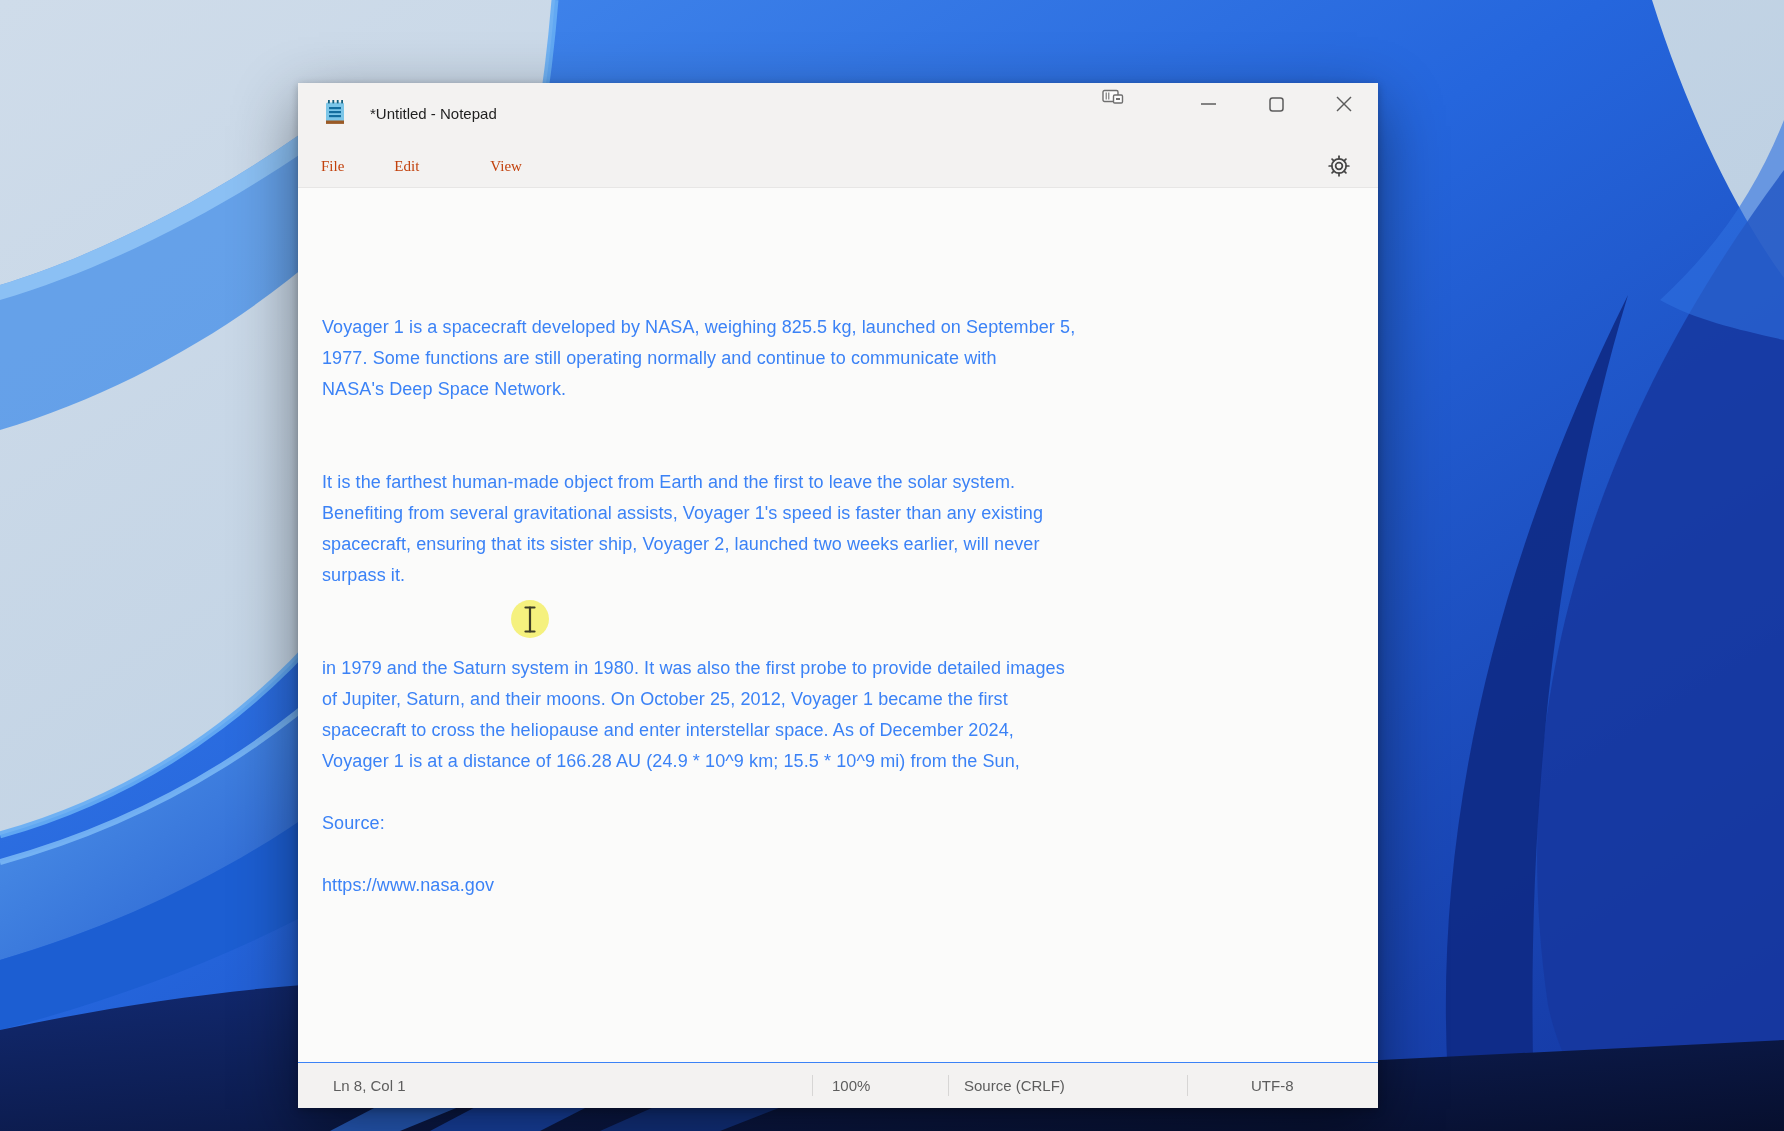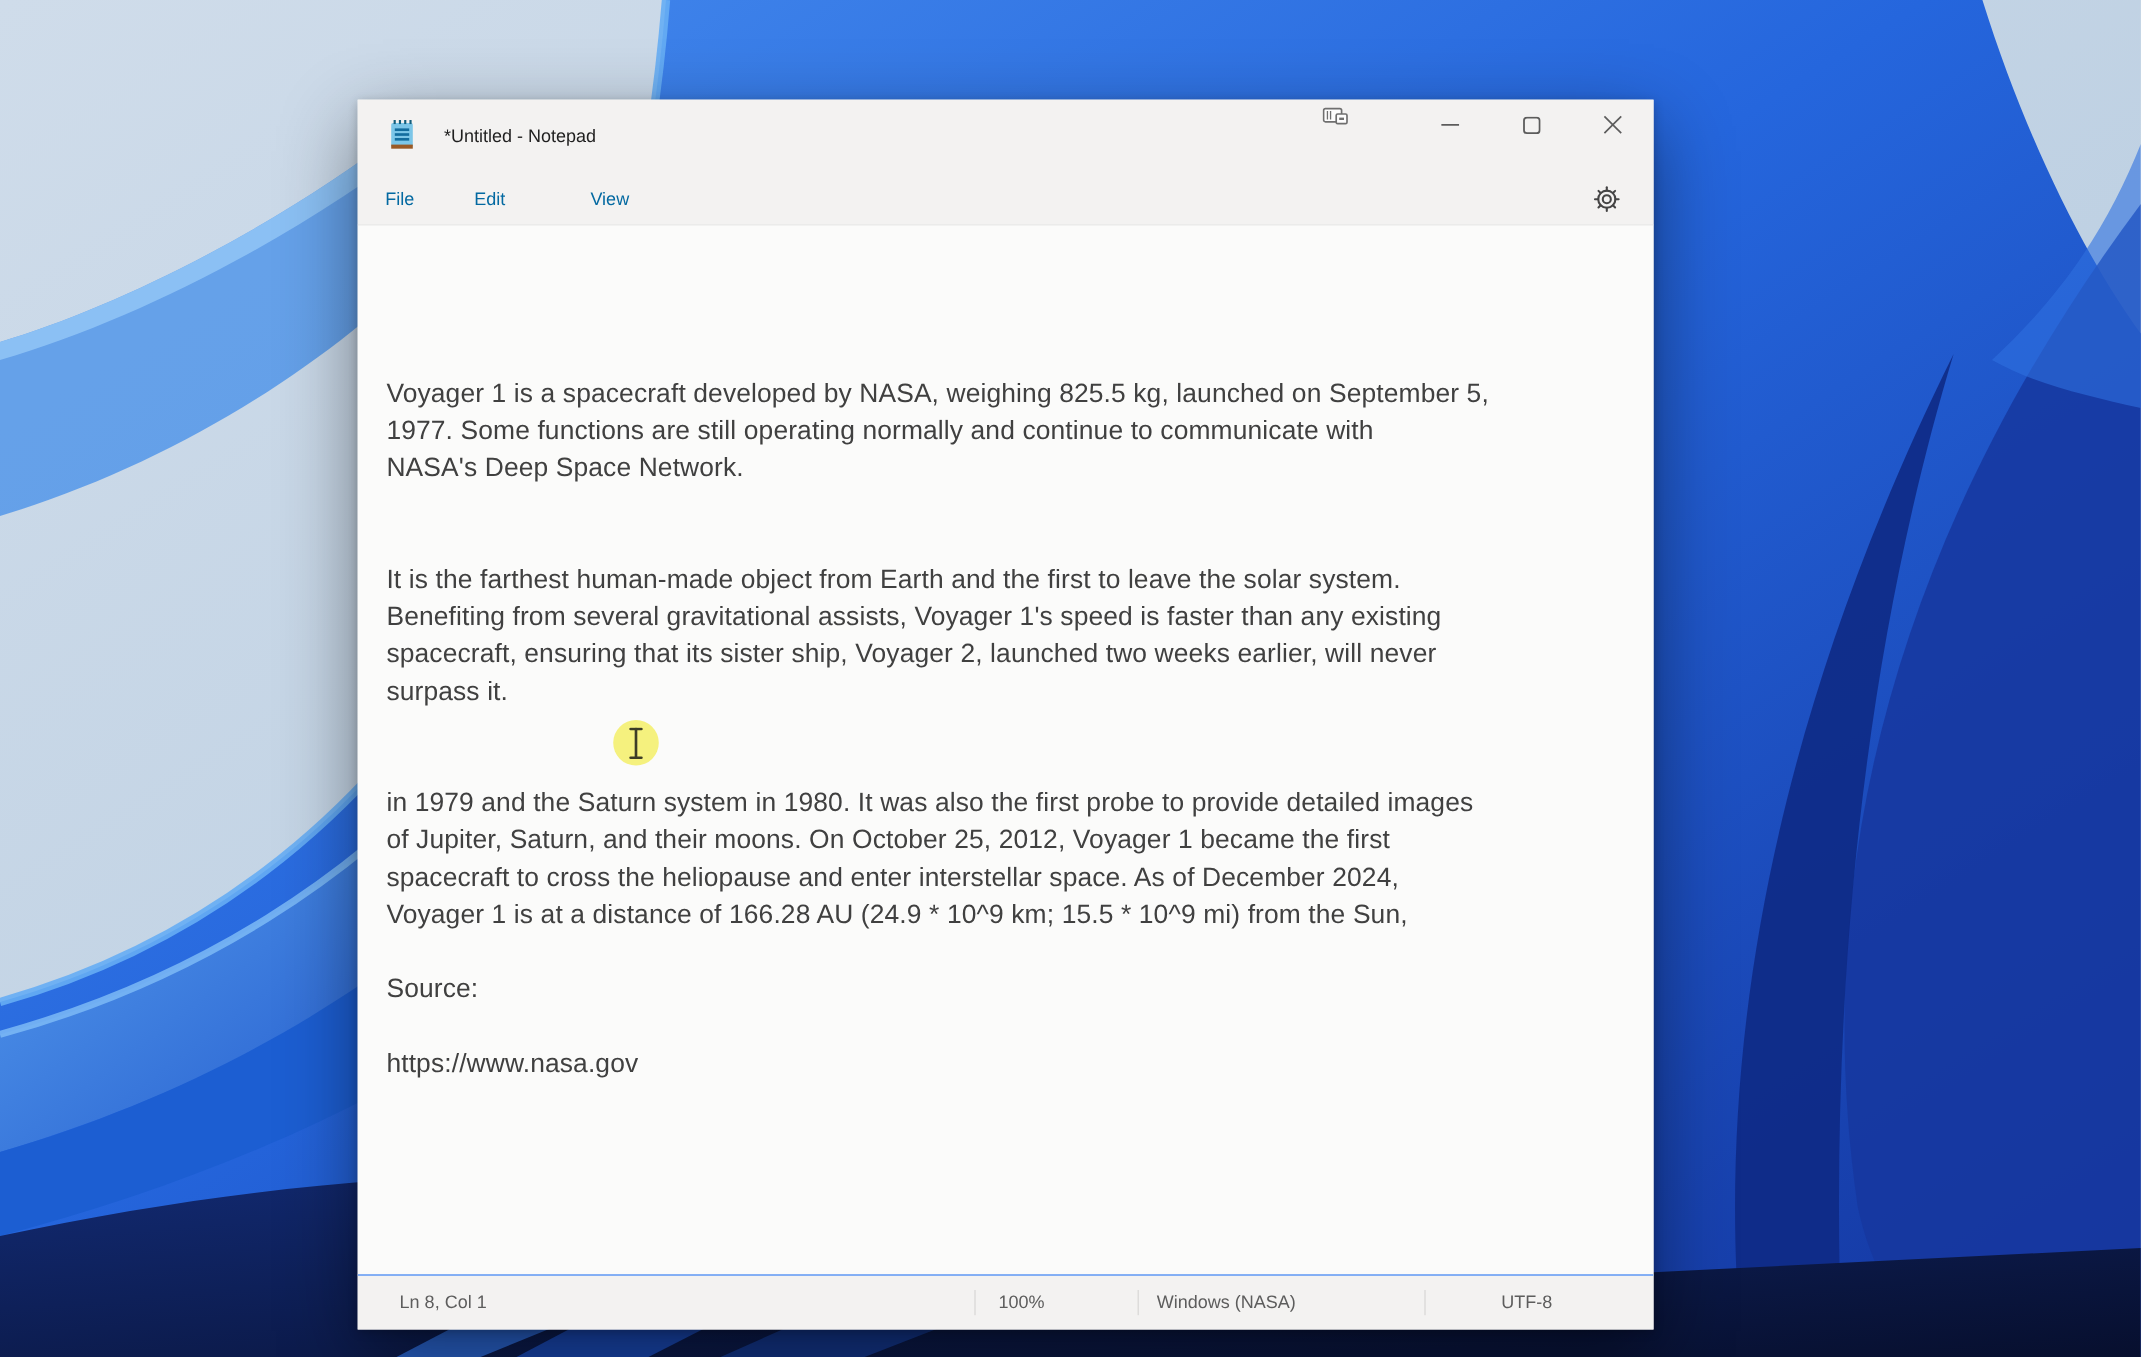--- a/index.html
+++ b/index.html
@@ -28,36 +28,36 @@
   .controls{position:absolute;right:0;top:0;height:42px;display:flex;}
   .win-btn{
     width:68px;height:42px;border:none;background:transparent;margin:0;padding:0;
     display:flex;align-items:center;justify-content:center;cursor:default;
   }
   .menubar{
     position:absolute;left:0;top:62px;width:100%;height:42px;background:#f3f2f1;
     border-bottom:1px solid #e7e6e5;display:flex;align-items:center;
   }
   .menu-item{
-    border:none;background:transparent;font-family:Liberation Sans, sans-serif;font-size:15px;color:#0369a1;
+    border:none;background:transparent;font-family:Liberation Serif, serif;font-size:15px;color:#c2410c;
     padding:0;margin:0;white-space:nowrap;
   }
   .menu-item.m-file{margin-left:23px;}
   .menu-item.m-edit{margin-left:50px;}
   .menu-item.m-view{margin-left:71px;}
   .gear-btn{
     position:absolute;right:18px;top:0;width:42px;height:42px;border:none;background:transparent;
     display:flex;align-items:center;justify-content:center;padding:0;
   }
   .editor{
     position:absolute;left:0;top:105px;width:100%;height:875px;background:#fbfbfa;
     padding:0 0 0 24px;box-sizing:border-box;cursor:text;
   }
   .line{
-    font-size:22px;line-height:31px;min-height:31px;color:#404040;
+    font-size:18px;line-height:31px;min-height:31px;color:#3b82f6;
     white-space:nowrap;letter-spacing:0.1px;
   }
   .statusbar{
     position:absolute;left:0;bottom:0;width:100%;height:45px;background:#f3f2f1;
     border-top:1px solid #3b82f6;font-size:15px;color:#5d5d5d;
   }
   .statusbar .seg{position:absolute;top:0;height:100%;display:flex;align-items:center;white-space:nowrap;}
   .s-ln{left:35px;}
   .s-zoom{left:534px;}
   .s-eol{left:666px;}
@@ -218,21 +218,21 @@
       <div class="line">Source:</div>
       <div class="line"></div>
       <div class="line">https://www.nasa.gov</div>
     </div>
 
     <div class="statusbar">
       <span class="seg s-ln">Ln 8, Col 1</span>
       <span class="status-sep sep1"></span>
       <span class="seg s-zoom">100%</span>
       <span class="status-sep sep2"></span>
-      <span class="seg s-eol">Windows (NASA)</span>
+      <span class="seg s-eol">Source (CRLF)</span>
       <span class="status-sep sep3"></span>
       <span class="seg s-enc">UTF-8</span>
     </div>
   </div>
 
   <div class="cursor-highlight">
     <svg width="14" height="27" viewBox="0 0 14 27">
       <g stroke="#3d3d26" stroke-width="2.2" stroke-linecap="round">
         <line x1="2.5" y1="1.5" x2="11.5" y2="1.5"></line>
         <line x1="7" y1="1.5" x2="7" y2="25.5"></line>

